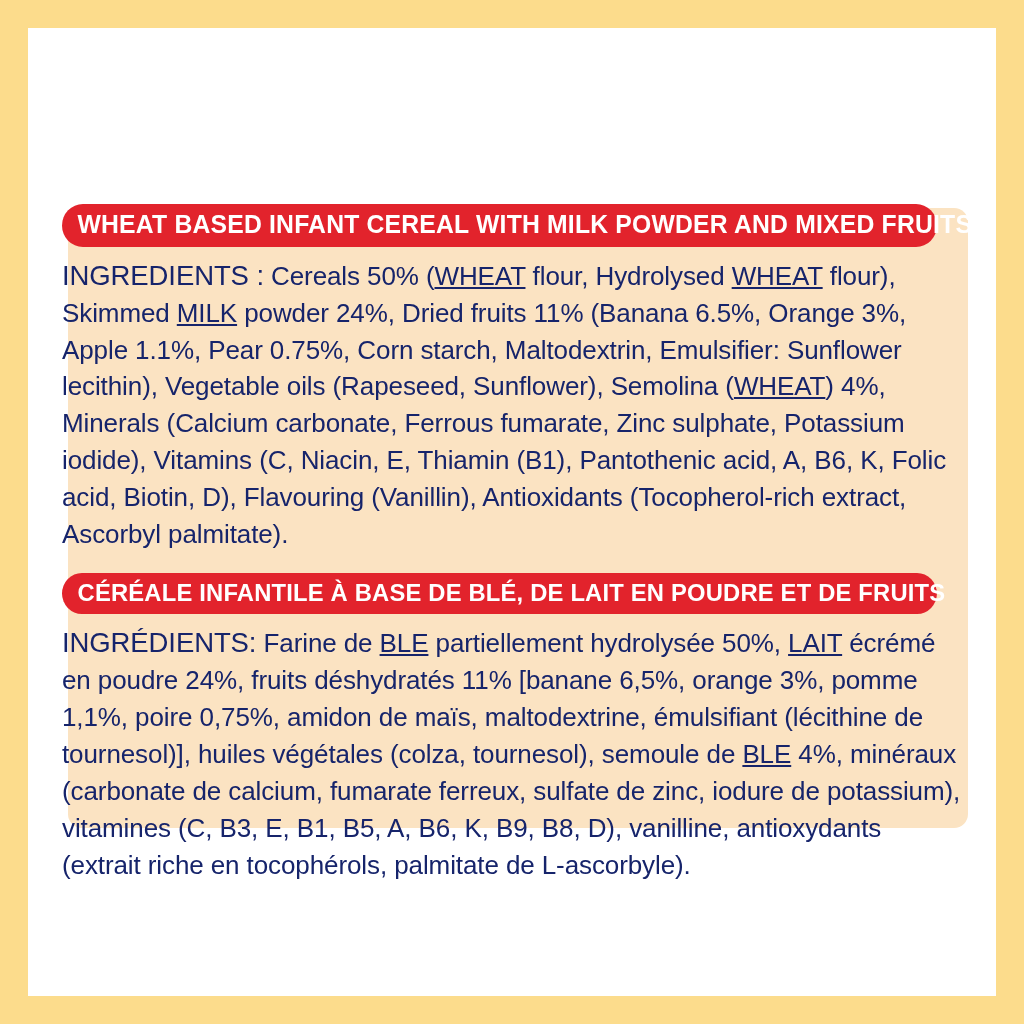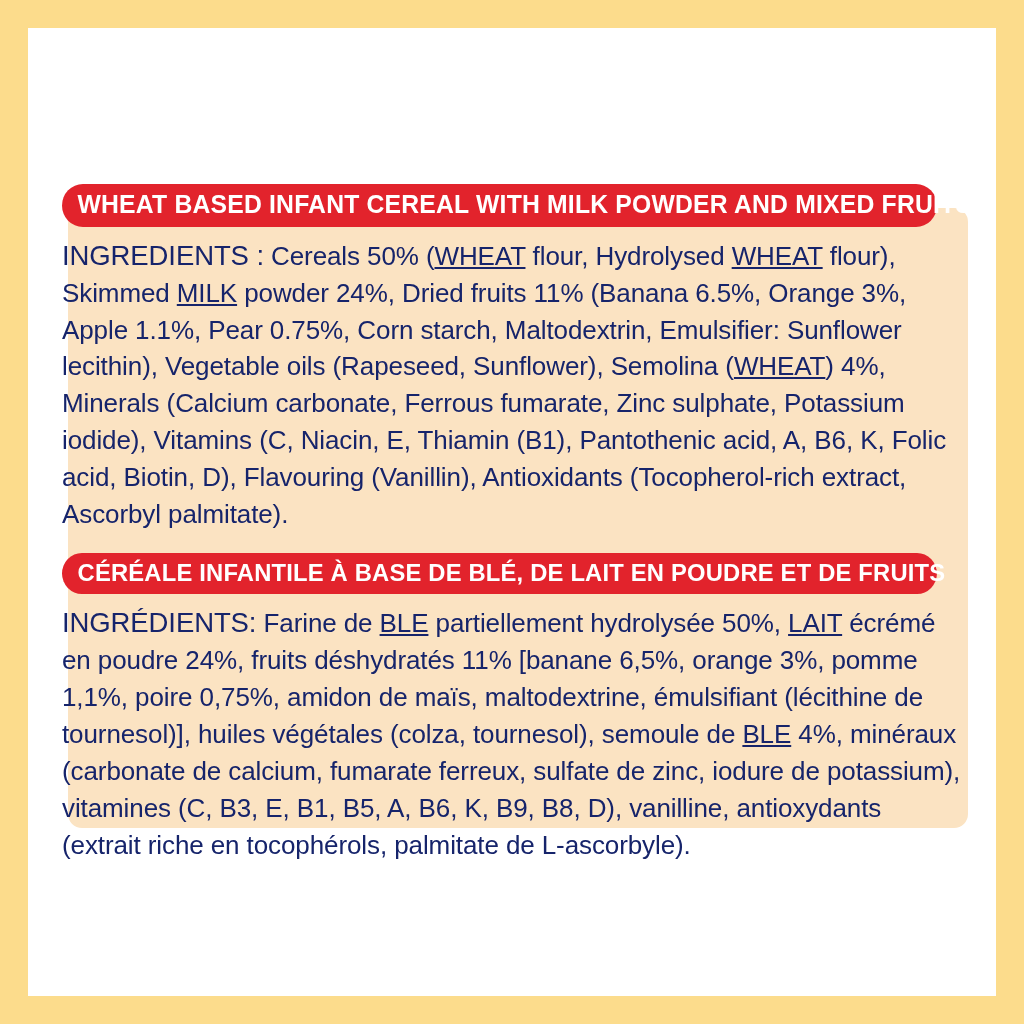--- a/index.html
+++ b/index.html
@@ -26,21 +26,21 @@
     left: 40px;
     top: 180px;
     width: 900px;
     height: 620px;
     background: #fbe3c2;
     border-radius: 14px;
   }
   .content {
     position: absolute;
     left: 62px;
-    top: 184px;
+    top: 204px;
     width: 902px;
     color: #16246b;
   }
   .banner {
     background: #e2232c;
     color: #ffffff;
     border-radius: 22px;
     padding: 6px 16px 8px 16px;
     font-size: 25.5px;
     font-weight: bold;

